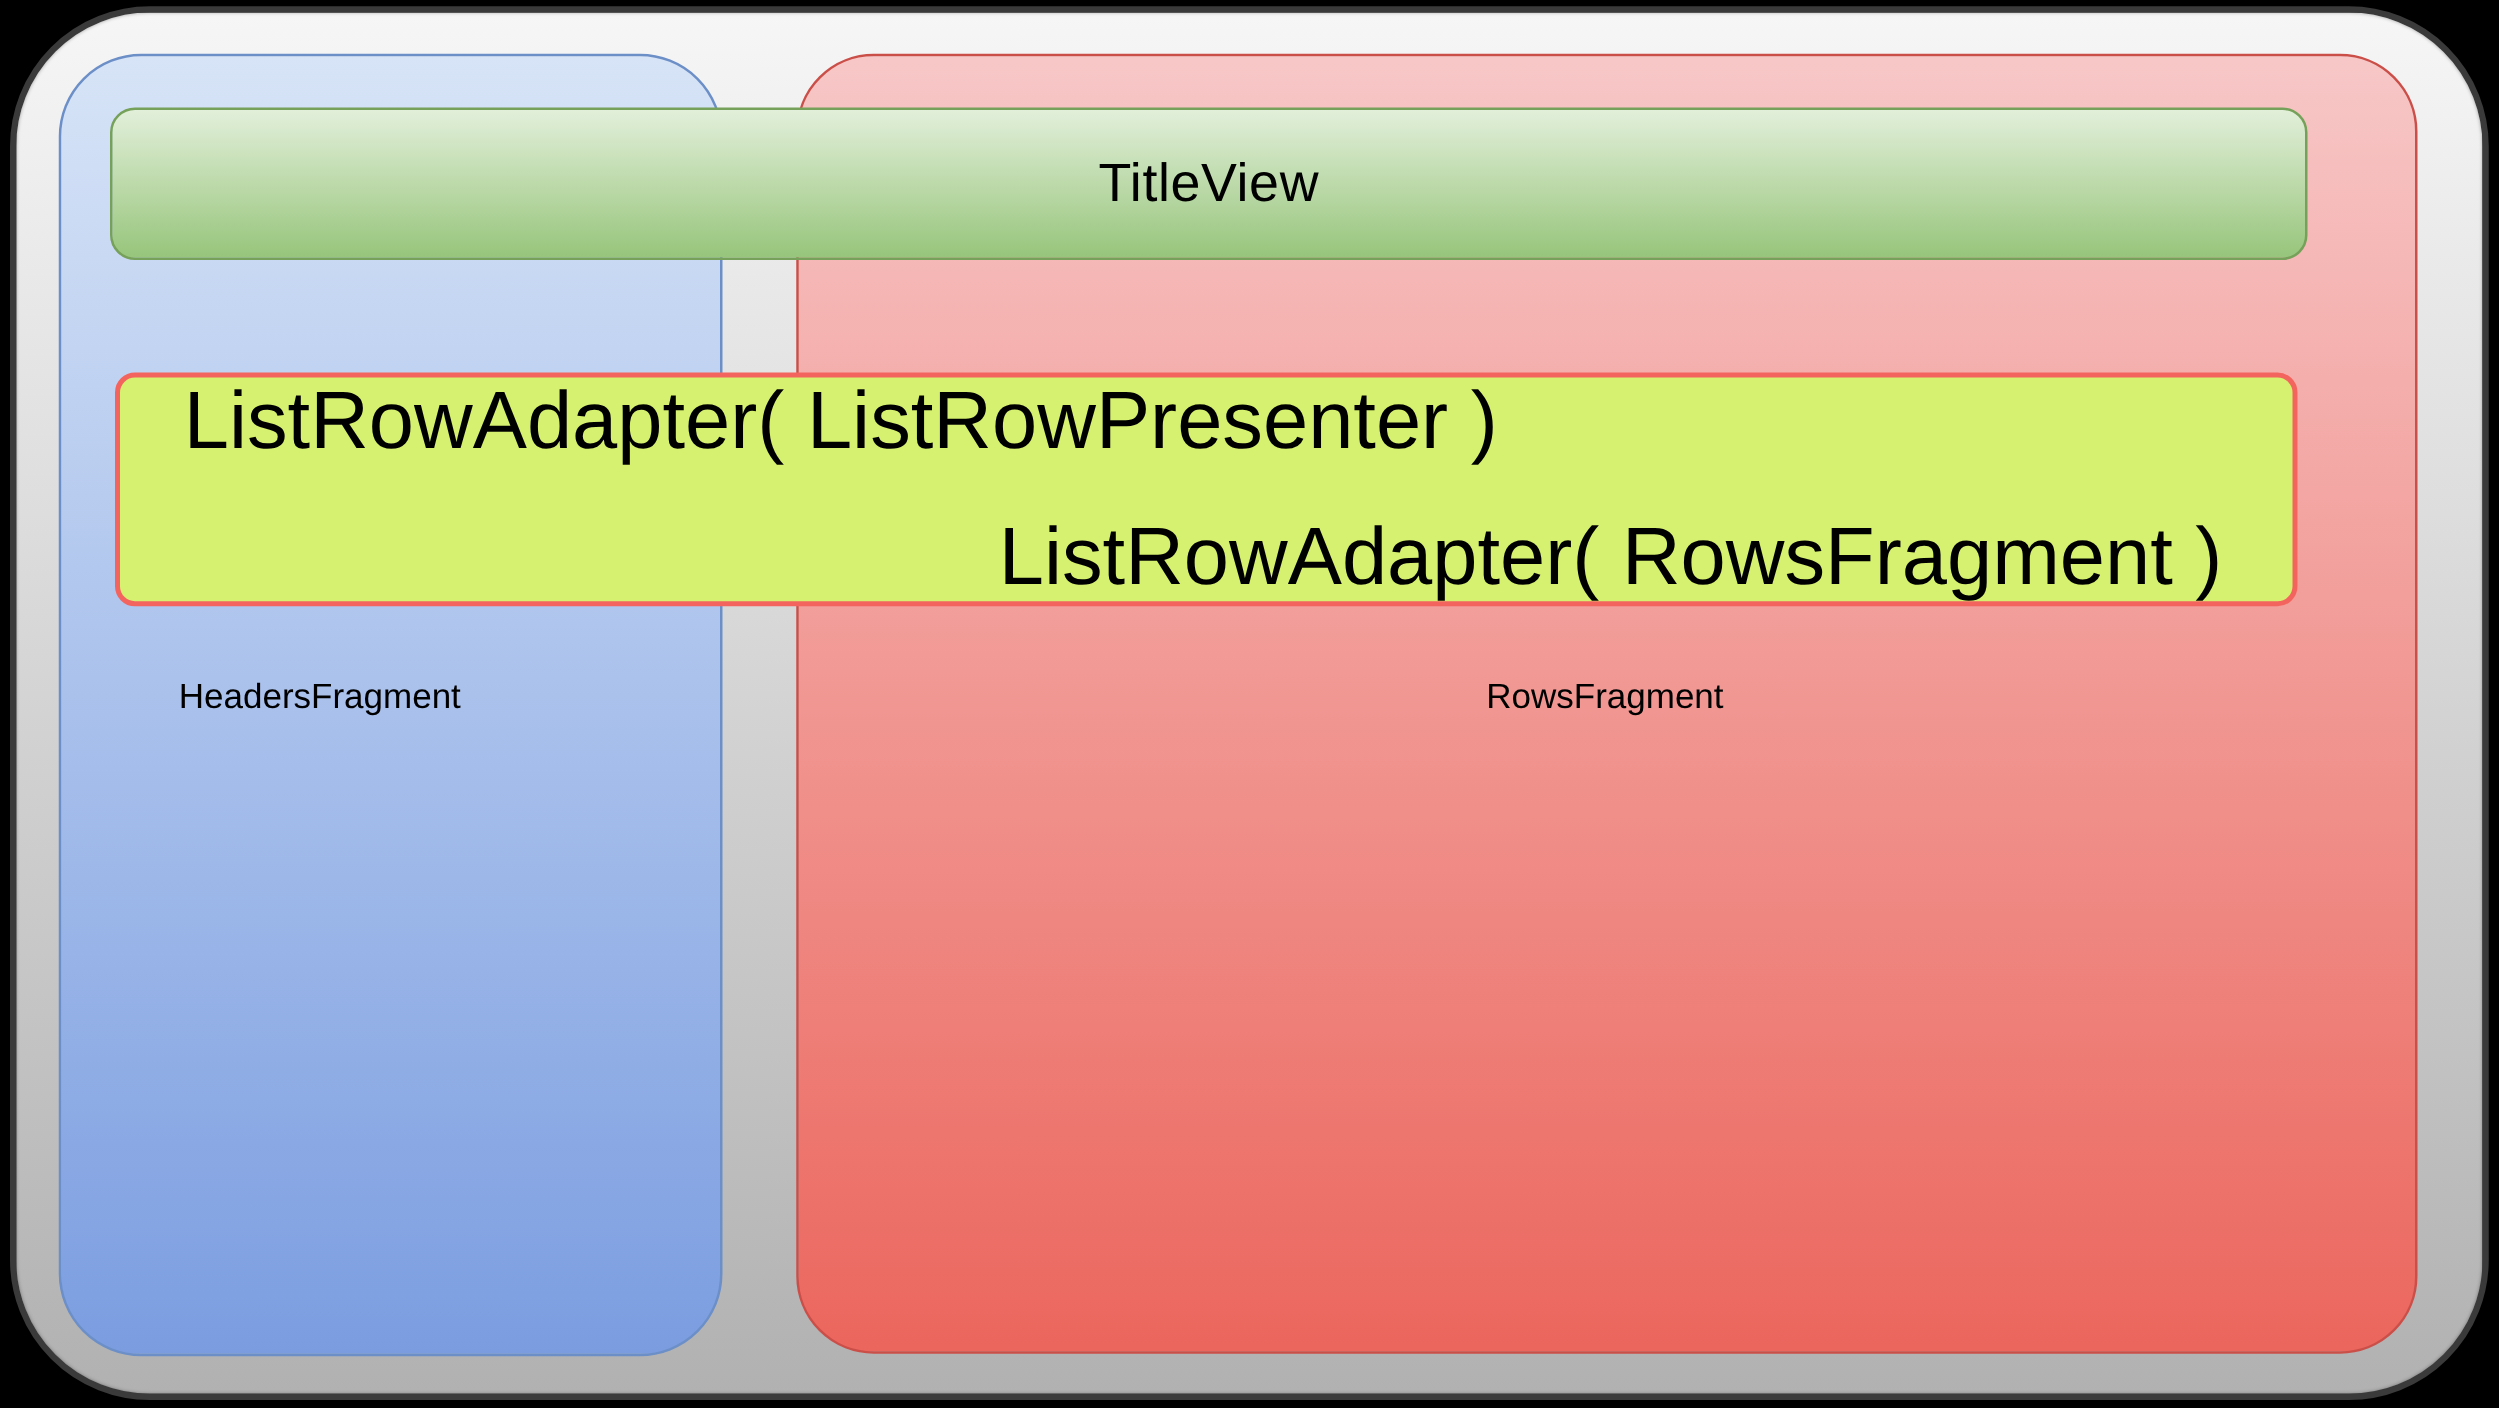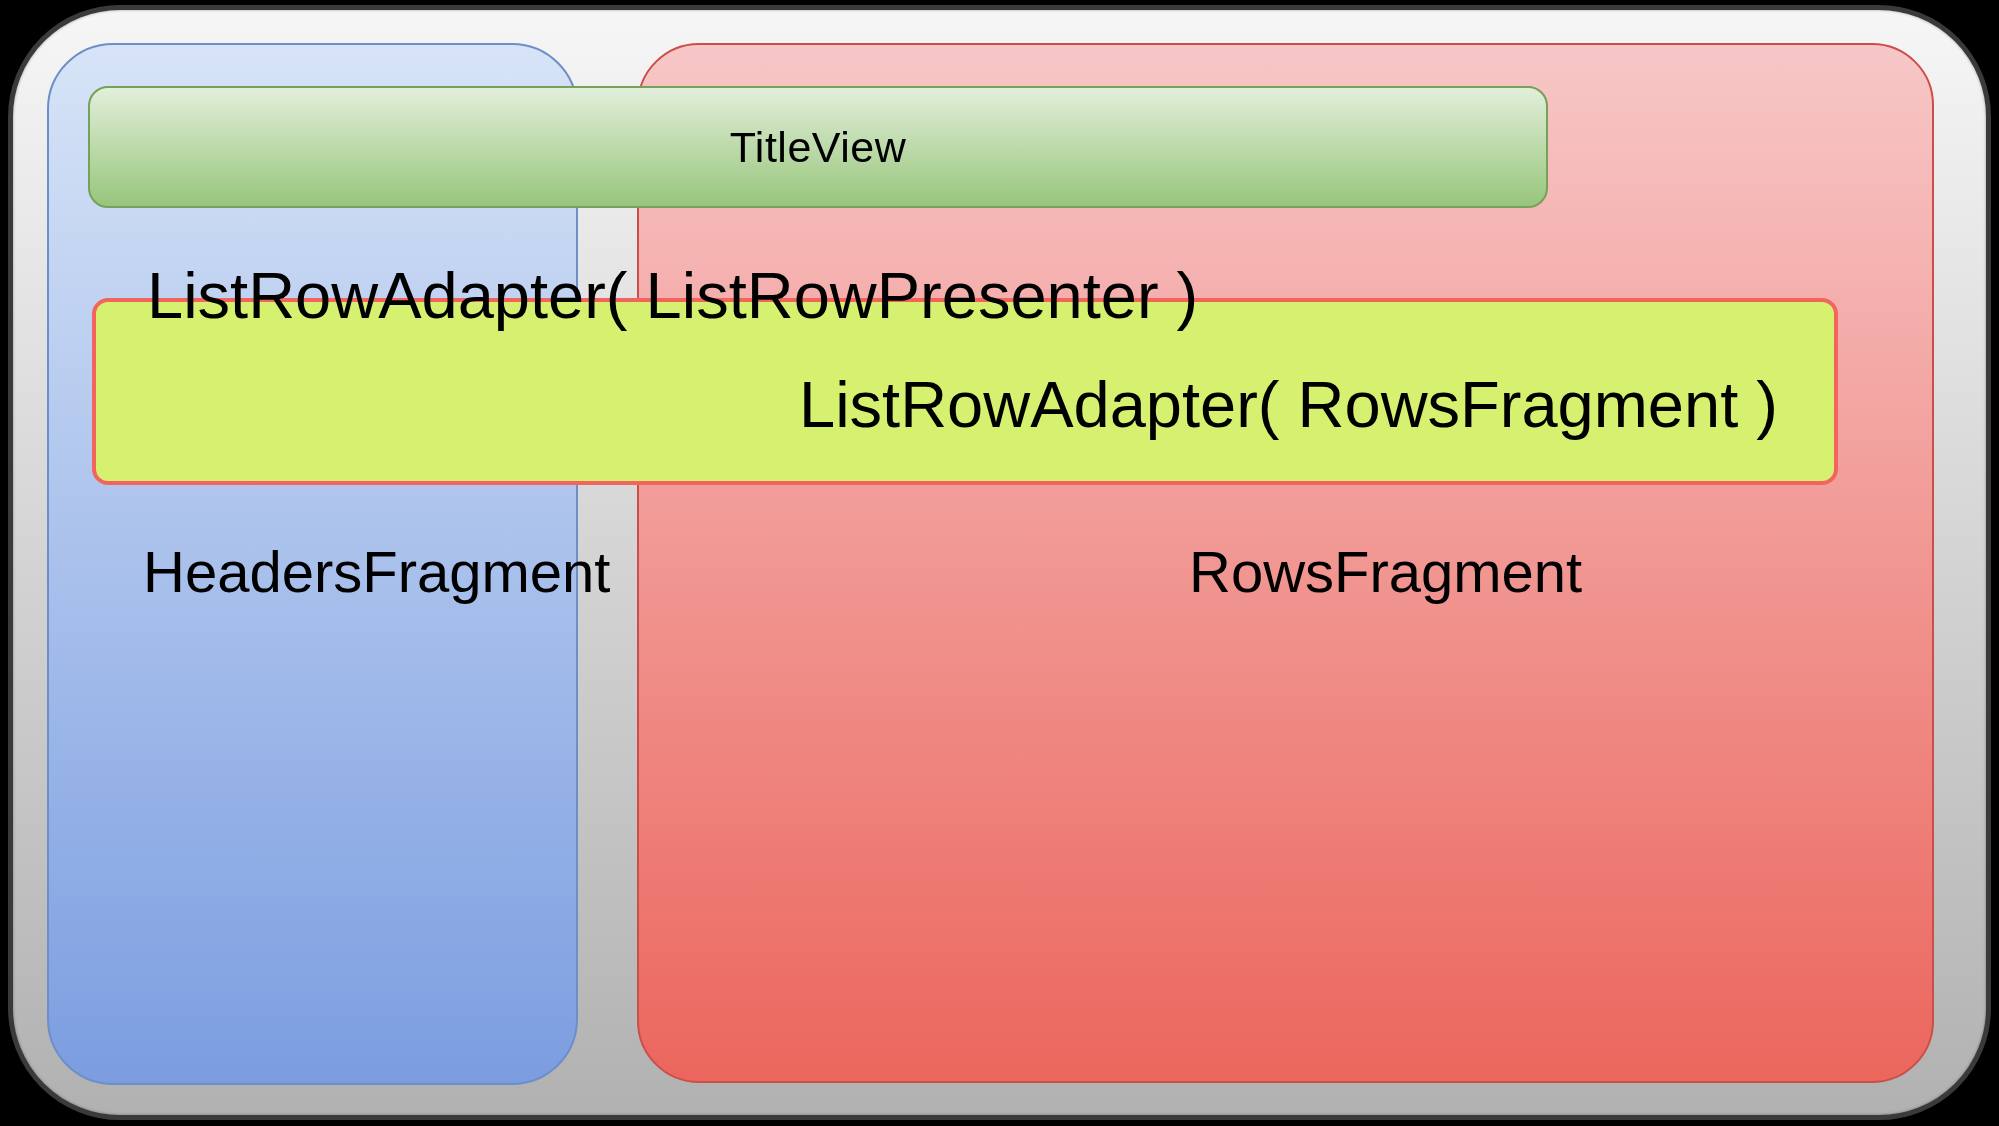--- a/index.html
+++ b/index.html
@@ -49,21 +49,21 @@
     width: 1297px; height: 1040px;
     border: 2px solid var(--red_border, #cb4f49);
     border-radius: 62px;
     background: linear-gradient(180deg, var(--red_top, #f7c7c7) 0%, var(--red_bottom, #eb665d) 100%);
     z-index: 3;
   }
 
   
   .title-bar {
     left: 88px; top: 86px;
-    width: 1460px; height: 122px;
+    width: 1758px; height: 122px;
     border: 2px solid var(--green_border, #76a15a);
     border-radius: 20px;
     background: linear-gradient(180deg, var(--green_top, #e2efda) 0%, var(--green_bottom, #97c57b) 100%);
     z-index: 4;
     display: flex;
     align-items: center;
     justify-content: center;
   }
   .title-bar span {
     font-size: 43px;
@@ -80,27 +80,28 @@
     background: var(--yellow_fill, #d6f170);
     z-index: 5;
   }
 
   .big-label {
     font-size: 65px;
     color: var(--text, #000);
     white-space: nowrap;
     line-height: 1;
     z-index: 6;
+    margin-top: 40px;
   }
   .label-lrp  { left: 147px; top: 263px; }
   .label-hdr  { left: 188px; top: 372px; }
   .label-cp   { left: 799px; top: 372px; }
 
   .small-label {
-    font-size: 58px;
+    font-size: 28px;
     color: var(--text, #000);
     white-space: nowrap;
     line-height: 1;
     z-index: 6;
   }
   .label-headers-fragment { left: 143px;  top: 543px; }
   .label-rows-fragment    { left: 1142px; top: 543px; margin-left: 47px; }
 </style>
 </head>
 <body style="background: rgb(0, 0, 0);">

